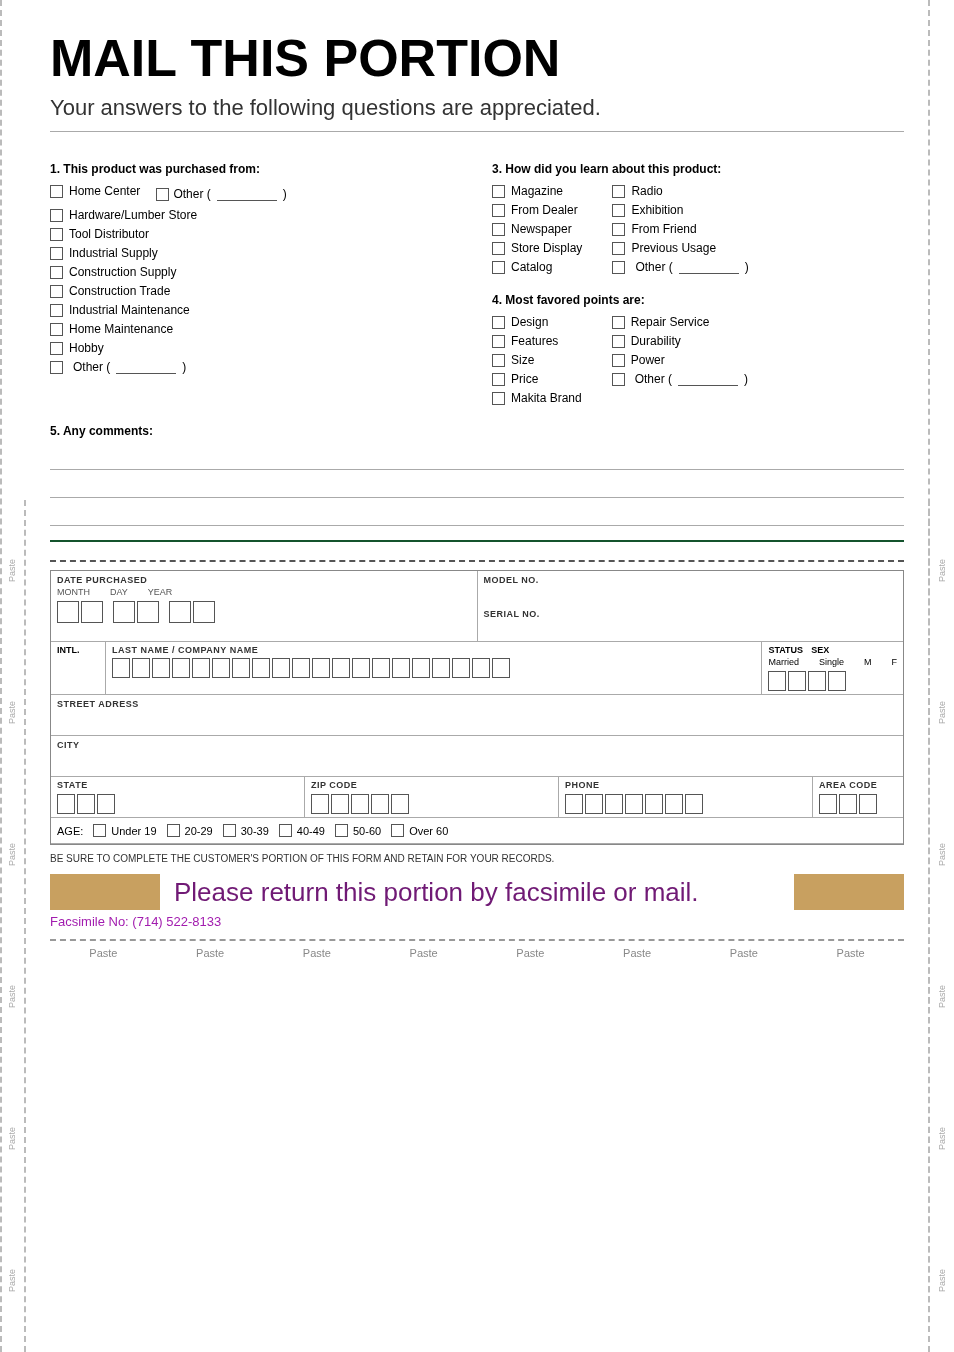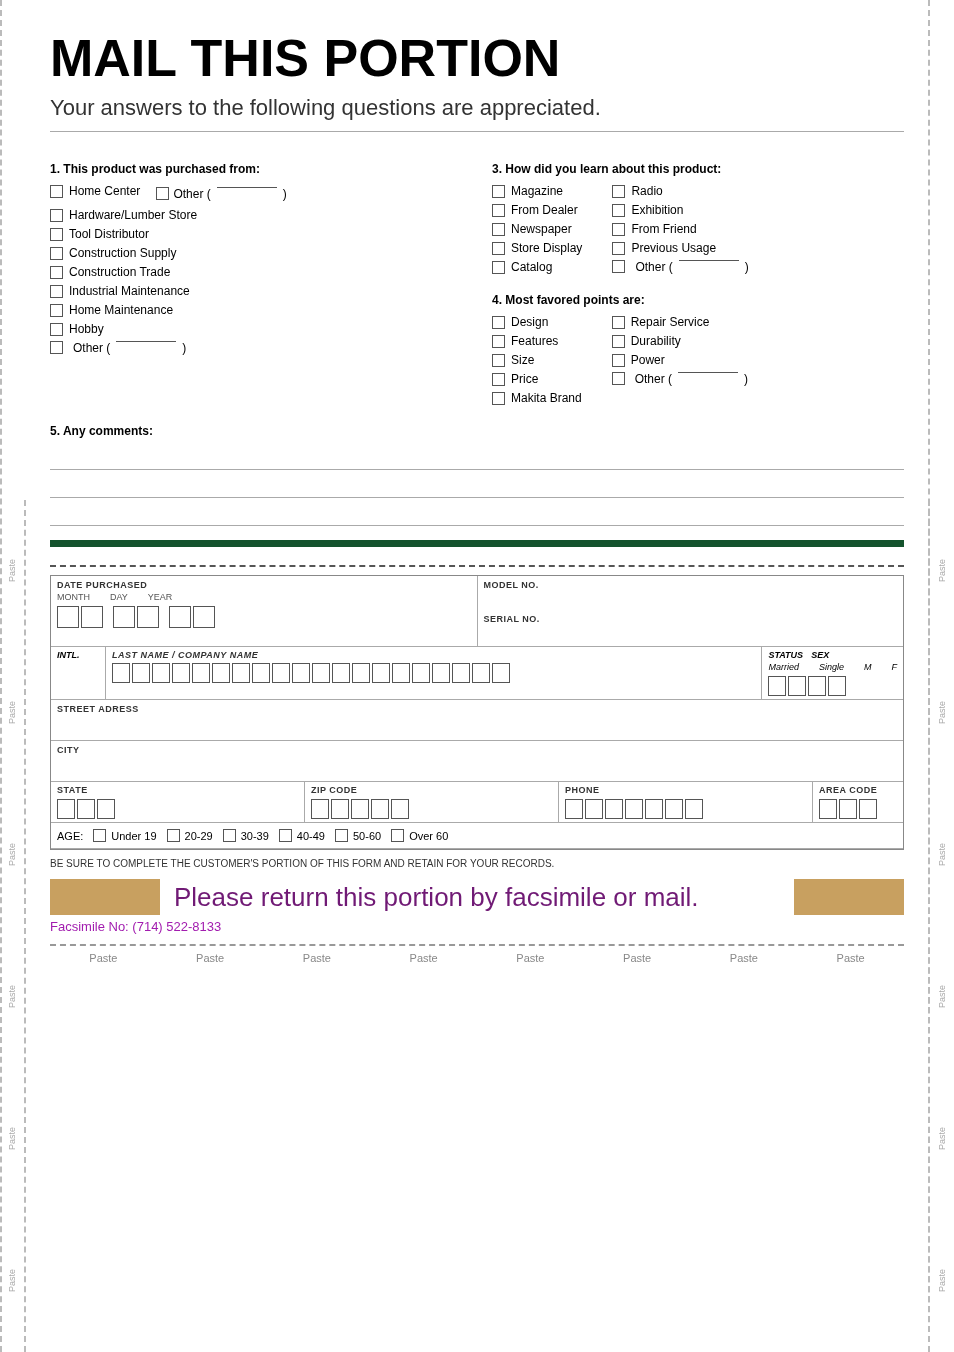--- a/index.html
+++ b/index.html
@@ -13,21 +13,21 @@
     }
 
     .main-content {
       margin: 0 30px;
       padding: 10px 20px 0 20px;
     }
 
     
     .top-section {
       padding: 20px 0 10px 0;
-      border-bottom: 7px solid #14532d;
+      border-bottom: 2px solid #14532d;
     }
 
     .main-title {
       font-size: 52px;
       font-weight: 900;
       color: #000;
       line-height: 1.1;
       margin-bottom: 8px;
     }
 
@@ -76,21 +76,21 @@
 
     .checkbox-row {
       display: flex;
       align-items: center;
       gap: 16px;
       margin-bottom: 5px;
     }
 
     .other-inline {
       display: flex;
-      align-items: flex-start;
+      align-items: flex-end;
       gap: 4px;
       font-size: 12px;
     }
 
     .other-paren-line {
       display: inline-block;
       width: 60px;
       border-bottom: 1px solid #555;
       margin: 0 2px;
     }
@@ -267,20 +267,24 @@
             <span>)</span>
           </div>
         </div>
         <div class="checkbox-item">
           <div class="checkbox-box"></div>
           <span>Hardware/Lumber Store</span>
         </div>
         <div class="checkbox-item">
           <div class="checkbox-box"></div>
           <span>Tool Distributor</span>
+        </div>
+        <div class="checkbox-item">
+          <div class="checkbox-box"></div>
+          <span>Industrial Supply</span>
         </div>
         <div class="checkbox-item">
           <div class="checkbox-box"></div>
           <span>Construction Supply</span>
         </div>
 
         <div class="checkbox-item">
           <div class="checkbox-box"></div>
           <span>Construction Trade</span>
         </div>
@@ -442,21 +446,21 @@
         </div>
       </div>
       <div style="flex:1; padding:4px 6px;">
         <div class="form-cell-label">MODEL NO.</div>
         <div style="height:18px;"></div>
         <div class="form-cell-label" style="margin-top:6px;">SERIAL NO.</div>
         <div style="height:18px;"></div>
       </div>
     </div>
 
-    <div class="lower-row" style="align-items:stretch;font-style:italic;">
+    <div class="lower-row" style="align-items:stretch;">
       <div style="padding:3px 6px; border-right:1px solid #aaa; min-width:55px; font-size:9px; font-weight:bold; text-transform:uppercase;">INTL.</div>
       <div style="flex:1; padding:3px 6px; border-right:1px solid #aaa;">
         <div class="form-cell-label">LAST NAME / COMPANY NAME</div>
         <div style="display:flex; margin-top:3px; gap:2px; flex-wrap:wrap;">
 
           <div class="small-input-box"></div>
           <div class="small-input-box"></div>
           <div class="small-input-box"></div>
           <div class="small-input-box"></div>
           <div class="small-input-box"></div>

